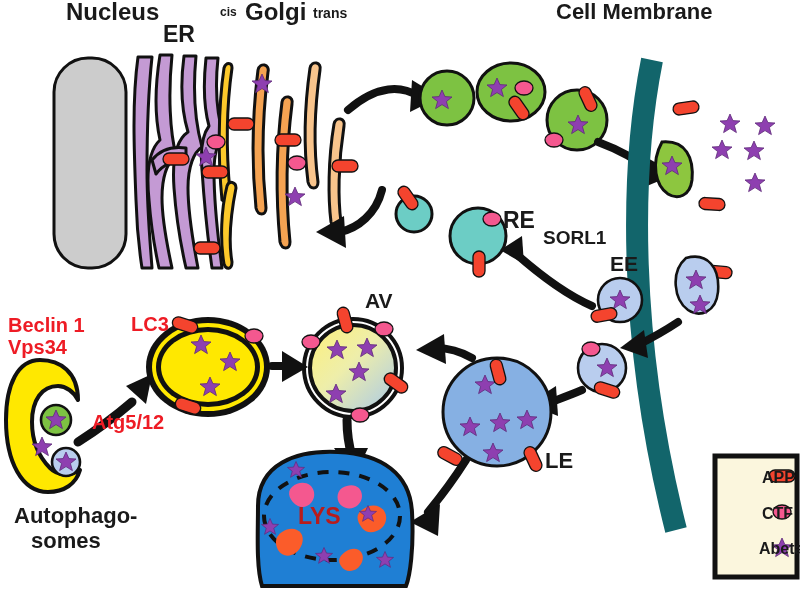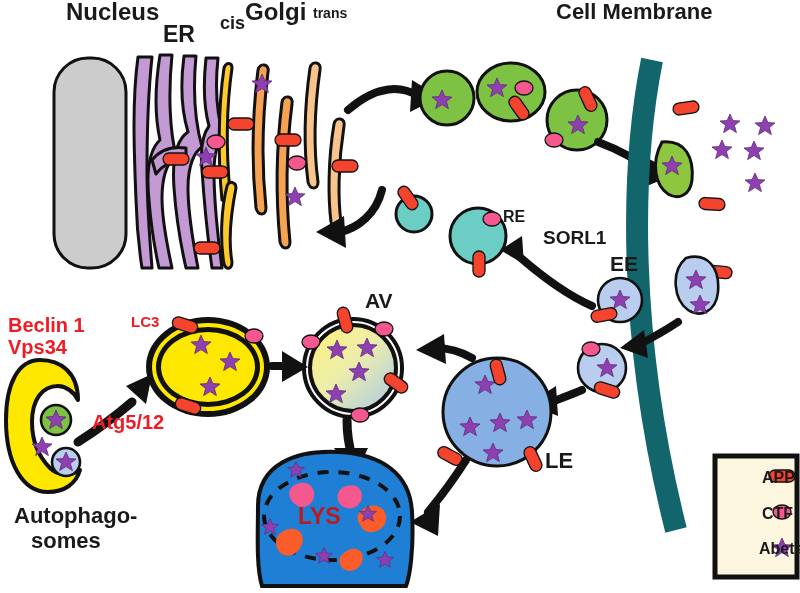--- a/index.html
+++ b/index.html
@@ -4,34 +4,34 @@
 <style>
   html,body{margin:0;padding:0;background:#ffffff;}
   body{width:800px;height:593px;overflow:hidden;font-family:"Liberation Sans", sans-serif;}
   #stage{position:relative;width:632px;height:593px;background:#ffffff;}
   #canvas{position:absolute;left:0;top:0;width:800px;height:593px;}
   .lbl{position:absolute;font-family:"Liberation Sans", sans-serif;font-weight:bold;color:#1a1a1a;white-space:nowrap;line-height:1;}
   .lbl.red{color:#ee1c25;text-align:right;}
   .lbl.white{color:#b91c1c;}
   .lbl-nucleus{left:66px;top:0px;font-size:24px;}
   .lbl-er{left:163px;top:23px;font-size:23px;}
-  .lbl-cis{left:220px;top:6px;font-size:18px;font-weight:bold;margin-top:8px;}
+  .lbl-cis{left:220px;top:6px;font-size:12px;font-weight:bold;}
   .lbl-golgi{left:245px;top:0px;font-size:24px;}
   .lbl-trans{left:313px;top:6px;font-size:14px;font-weight:bold;}
   .lbl-cellmem{left:556px;top:1px;font-size:22px;}
   .lbl-secretory{left:382px;top:27px;font-size:22px;}
-  .lbl-re{left:503px;top:209px;font-size:16px;}
+  .lbl-re{left:503px;top:209px;font-size:23px;}
   .lbl-sorl1{left:543px;top:228px;font-size:19px;}
   .lbl-ee{left:610px;top:253px;font-size:21px;}
   .lbl-le{left:545px;top:450px;font-size:22px;}
   .lbl-av{left:365px;top:290px;font-size:21px;}
   .lbl-lys{left:298px;top:505px;font-size:23px;}
   .lbl-beclin{left:8px;top:315px;font-size:20px;}
   .lbl-vps34{left:8px;top:337px;font-size:20px;}
-  .lbl-lc3{left:131px;top:314px;font-size:15px;}
+  .lbl-lc3{left:131px;top:314px;font-size:20px;}
   .lbl-atg{left:92px;top:412px;font-size:20px;}
   .lbl-auto1{left:14px;top:505px;font-size:22px;}
   .lbl-auto2{left:31px;top:530px;font-size:22px;}
   .lbl-legend{position:absolute;font-family:"Liberation Sans", sans-serif;font-weight:bold;font-size:16px;color:#1a1a1a;margin-left:35px;}
   .lbl-app{left:727px;top:469px;}
   .lbl-ctf{left:727px;top:505px;text-align:center;}
   .lbl-abeta{left:724px;top:540px;}
 </style>
 </head>
 <body>

